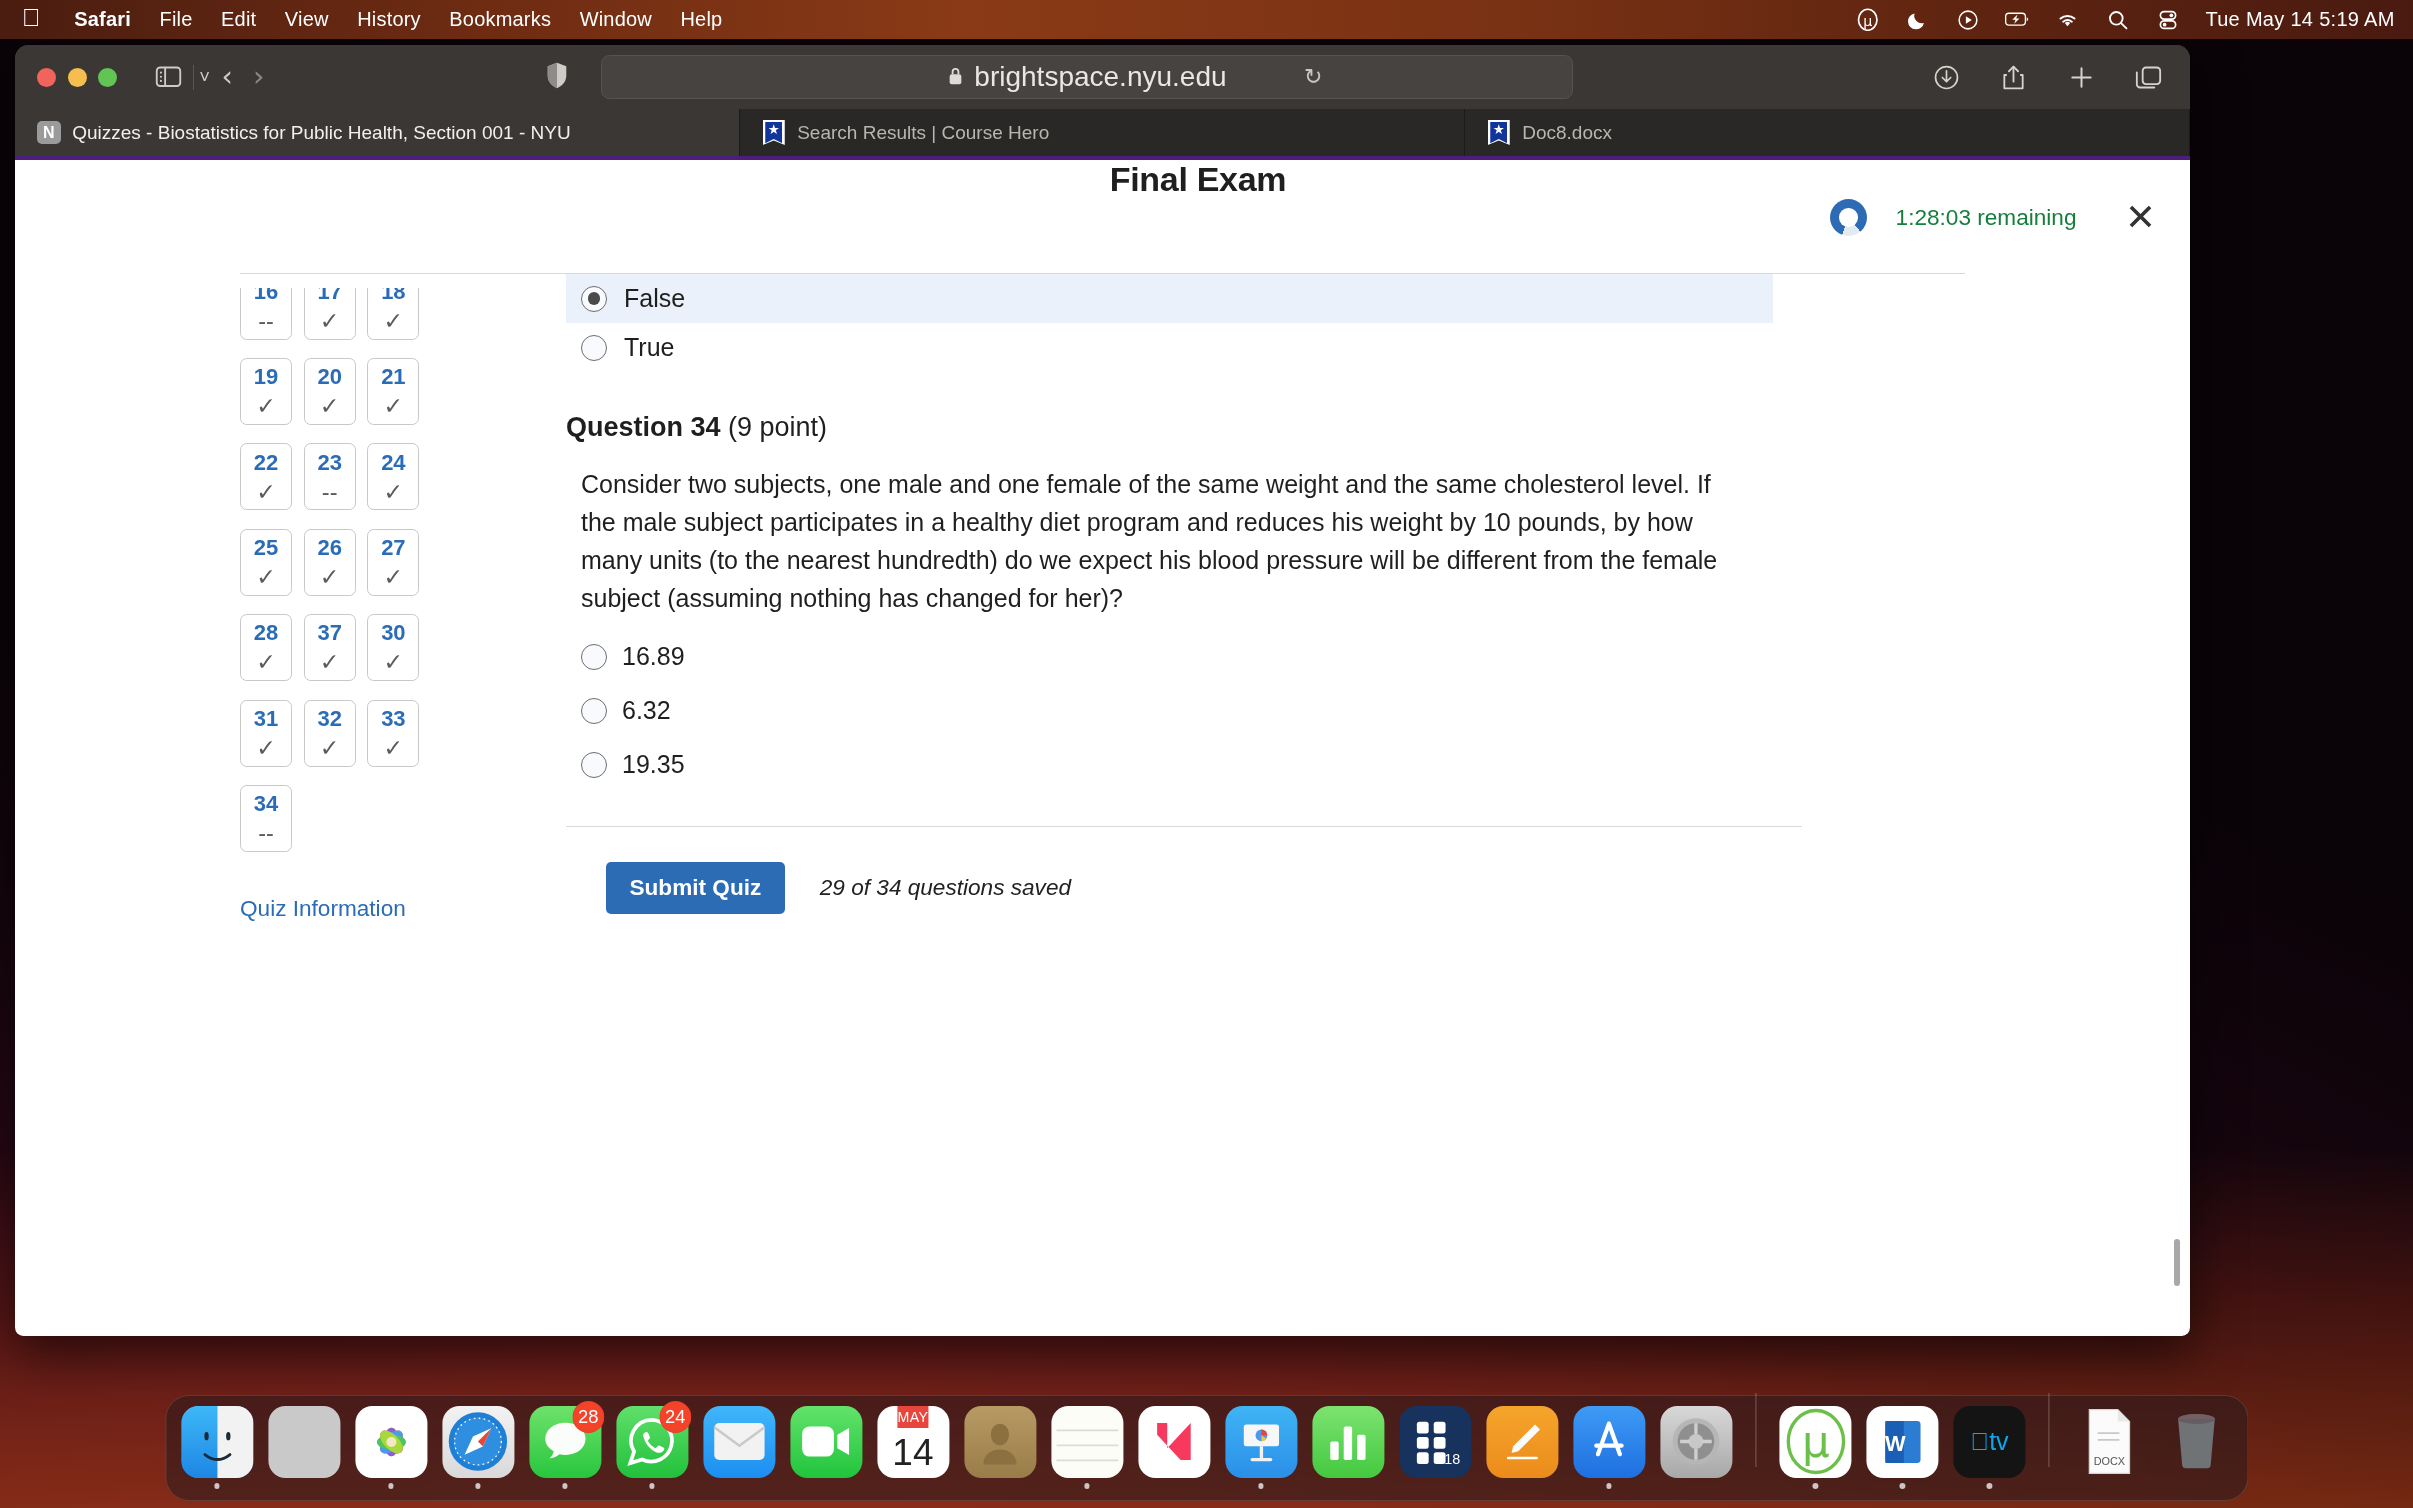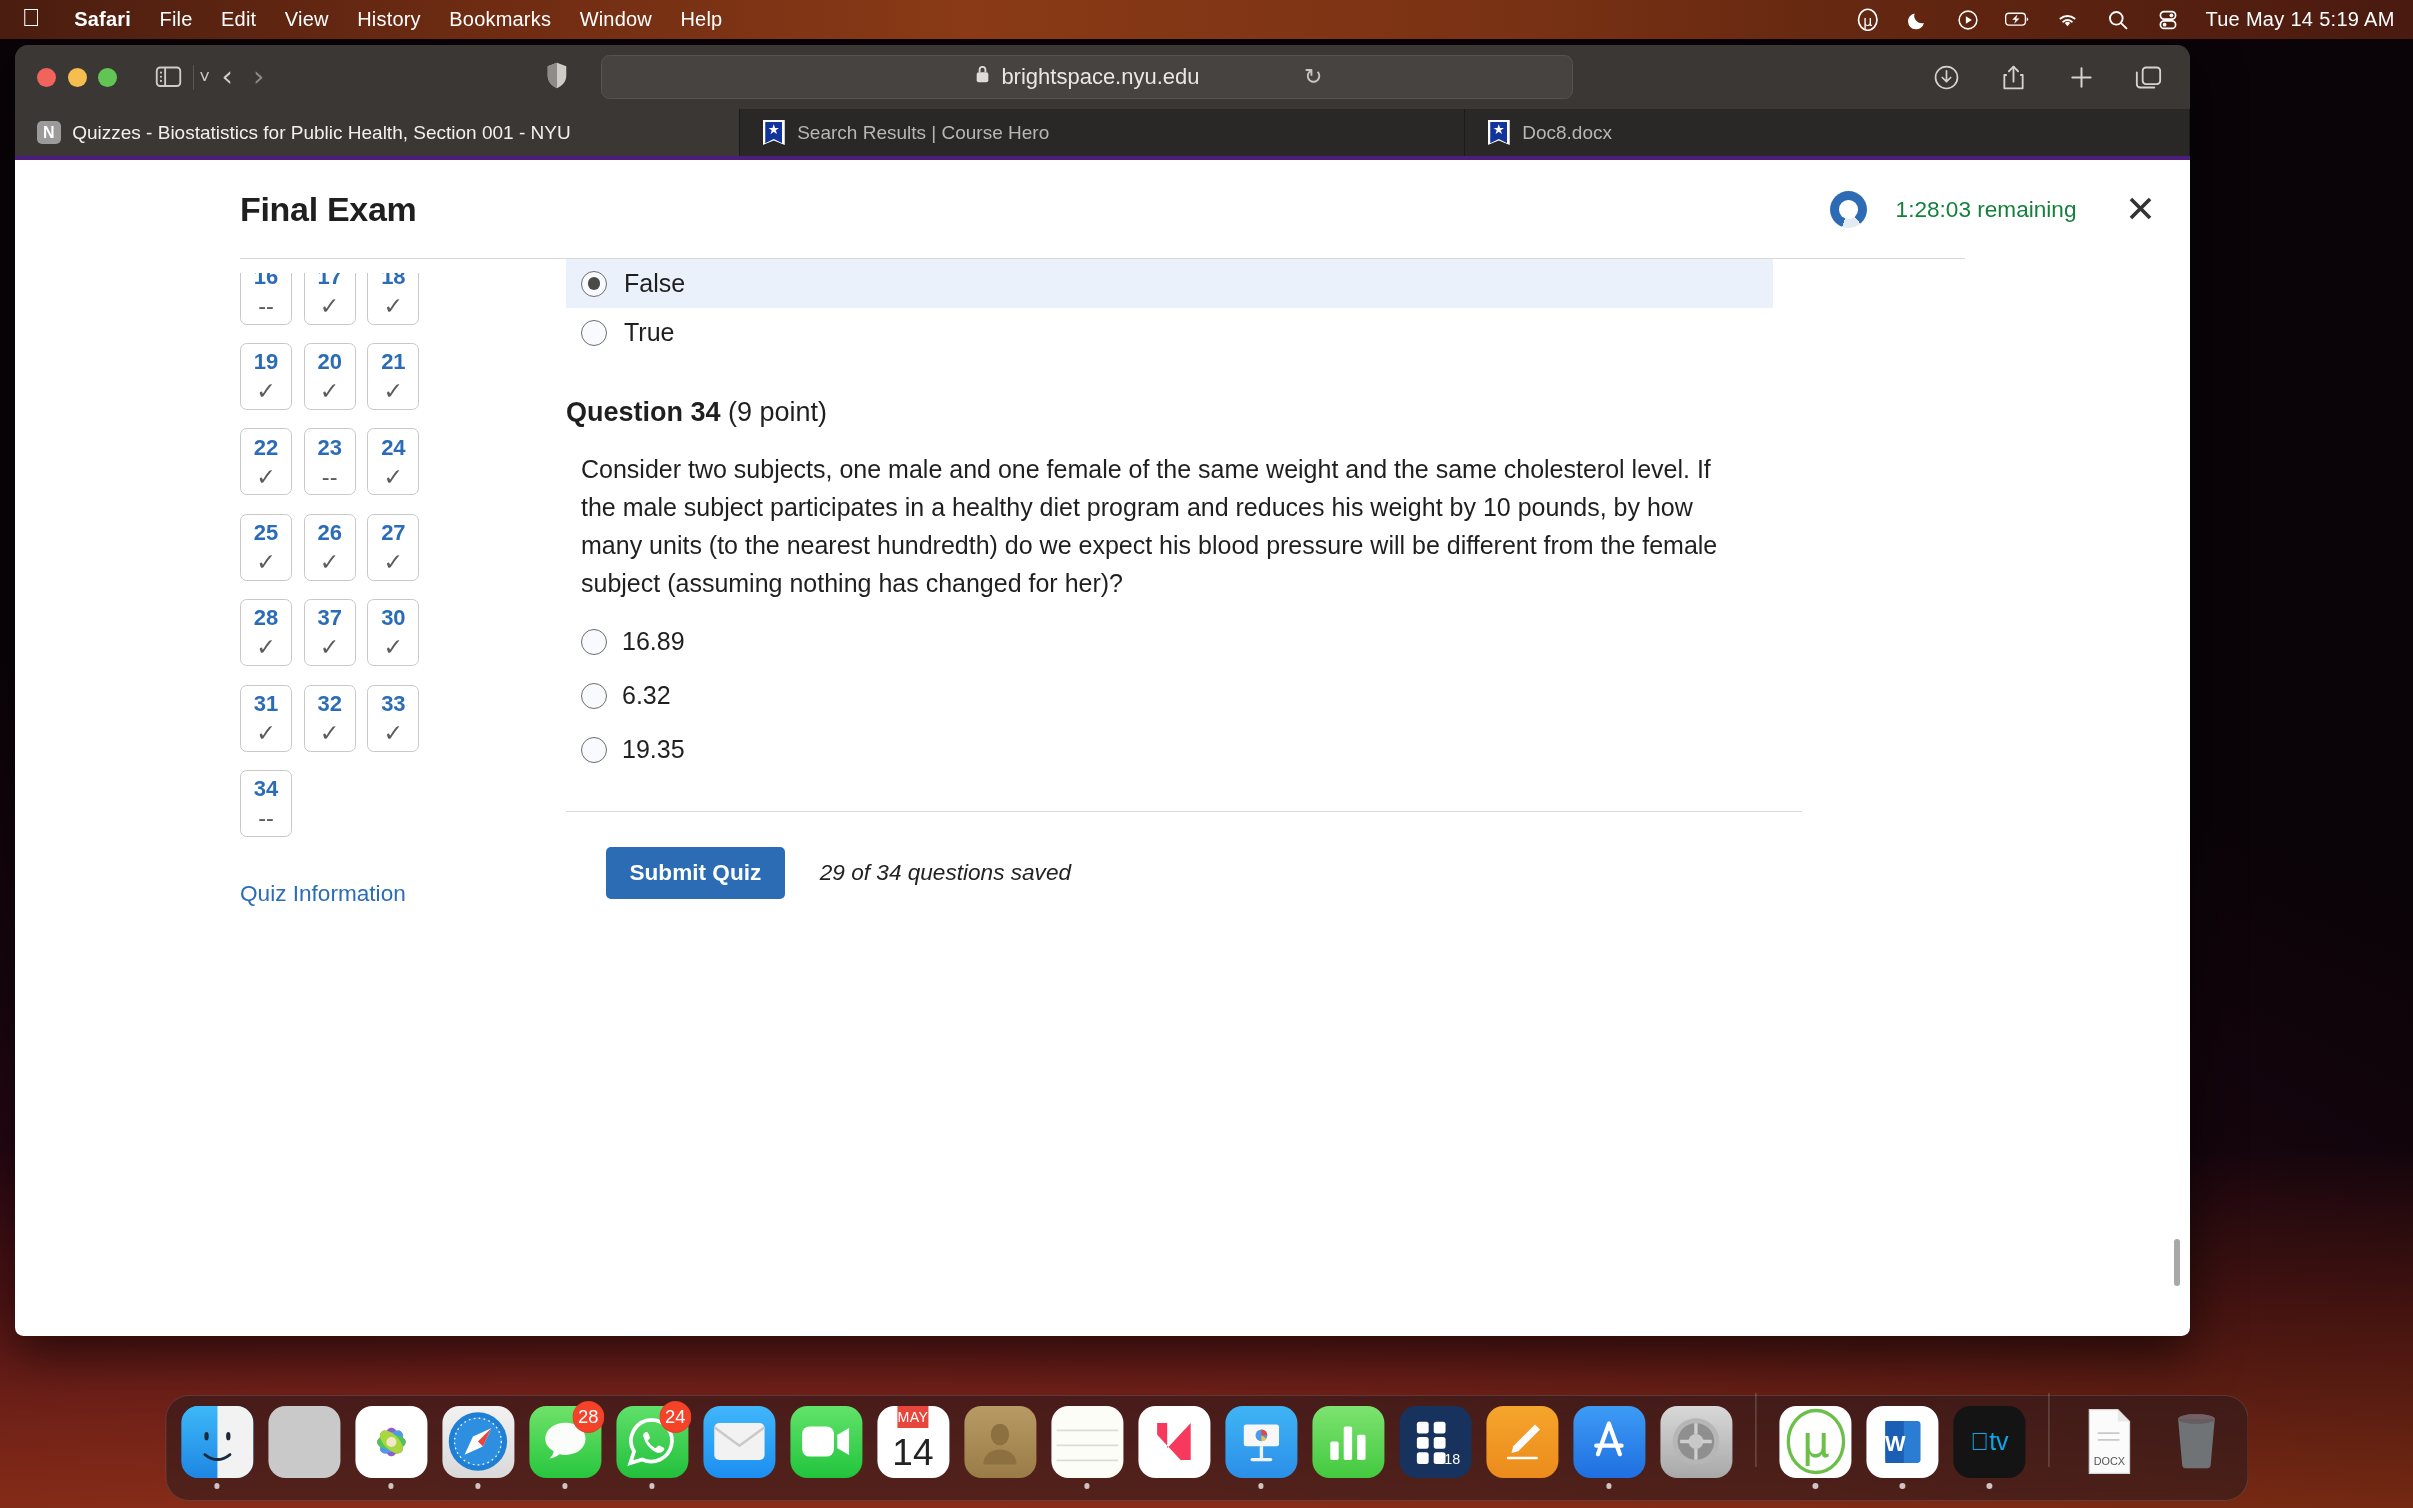--- a/index.html
+++ b/index.html
@@ -68,21 +68,21 @@
   .chev { color: #cfccc8; font-size: 18.4px; }
   .nav-arrows { display: flex; gap: 20px; margin-left: 11.7px; }
   .nav-arrow { font-size: 28.5px; color: #cfccc8; line-height: 1; font-family: "DejaVu Sans", sans-serif; }
   .nav-arrow.dim { color: #8d8985; }
   #urlwrap { flex: 1; display: flex; align-items: center; justify-content: center; position: relative; }
   #shield { position: absolute; left: 282px; top: 50%; transform: translateY(-50%); }
   #urlbar {
     width: 972px; height: 44px; border-radius: 8.4px;
     background: #464341; border: 0.8px solid #565350;
     display: flex; align-items: center; justify-content: center; gap: 10px;
-    color: #e9e7e4; font-size: 22px;
+    color: #e9e7e4; font-size: 28px;
   }
   #reload { position: absolute; right: 587px; color: #c9c6c2; font-size: 22px; }
   .tb-right { display: flex; align-items: center; gap: 28.5px; margin-left: 17px; color: #d6d3cf; }
 
   
   #tabbar { height: 47px; display: flex; background: #2a2826; }
   .tab {
     flex: 1; display: flex; align-items: center; gap: 11.7px;
     padding-left: 22px; font-size: 19px; color: #b9b6b2;
     border-right: 0.8px solid #1d1b1a;
@@ -93,22 +93,22 @@
   .fav-n { background: #9b9b9b; color: #fff; border-radius: 5px; font-size: 16px; font-weight: bold; }
   .fav-ch { position: relative; width: 22px; height: 25px; }
   .fav-ch .outer { position: absolute; inset: 0; background: #fff; clip-path: polygon(0 0,100% 0,100% 100%,50% 82%,0 100%); }
   .fav-ch .inner { position: absolute; left: 2.5px; right: 2.5px; top: 1.7px; bottom: 1.7px; background: #12359b; clip-path: polygon(0 0,100% 0,100% 100%,50% 80%,0 100%); }
   .fav-ch .star { position: absolute; left: 0; right: 0; top: 2.5px; text-align: center; color: #fff; font-size: 13.4px; line-height: 1; }
 
   
   #page { position: absolute; top: 111px; left: 0; right: 0; bottom: 0; background: #fff; }
   #accent-line { height: 4.2px; background: #4c1d7a; }
   #qheader {
-    height: 99px; display: flex; align-items: center;
-    padding: 0 34px 0 225px; position: relative;
+    height: 114px; display: flex; align-items: center;
+    padding: 0 34px 0 225px; position: relative; flex-direction: column;
   }
   #qheader::after {
     content: ""; position: absolute; left: 225px; right: 225px; bottom: 0; height: 0.8px; background: #d8d8d8;
   }
   #exam-title { font-size: 34px; font-weight: bold; color: #1f1f1f; letter-spacing: -0.3px; }
   .hdr-right { margin-left: auto; display: flex; align-items: center; gap: 28.5px; }
   .timer-ring {
     width: 37px; height: 37px; border-radius: 50%;
     background: conic-gradient(from 200deg, #2d6cb5 0deg 300deg, #e3eaf2 300deg 360deg);
     position: relative;

